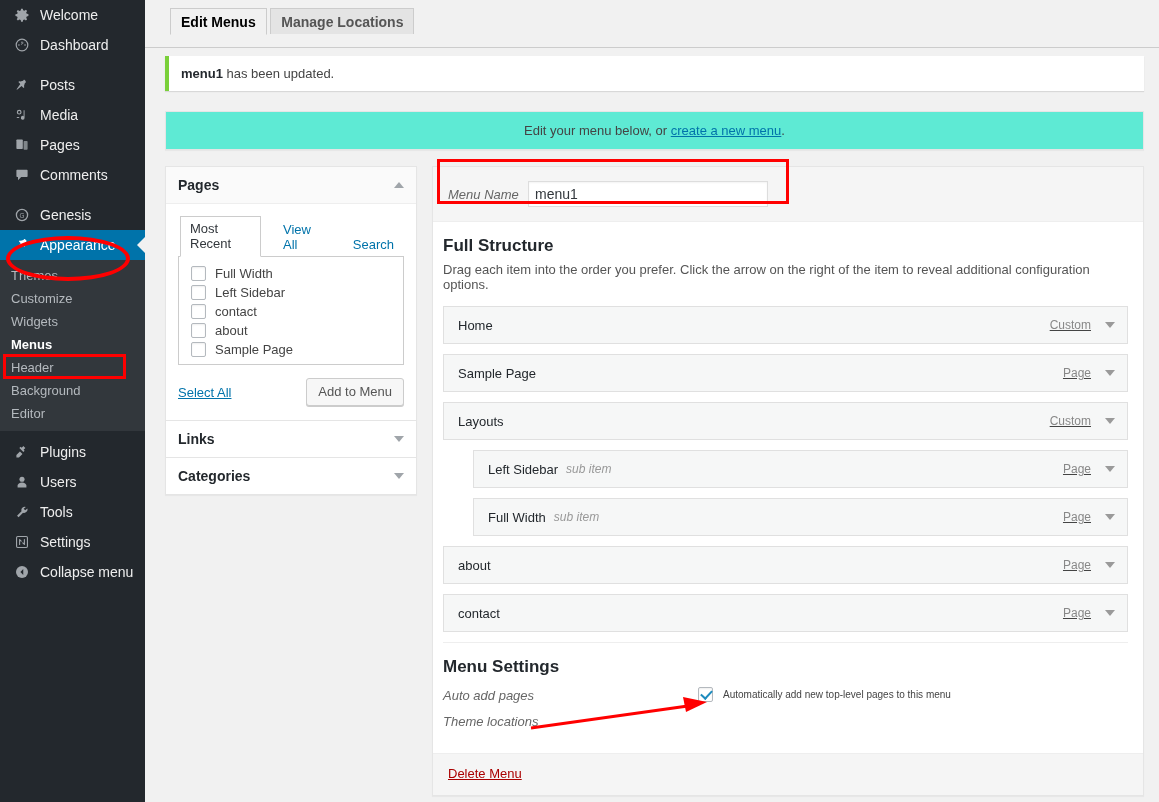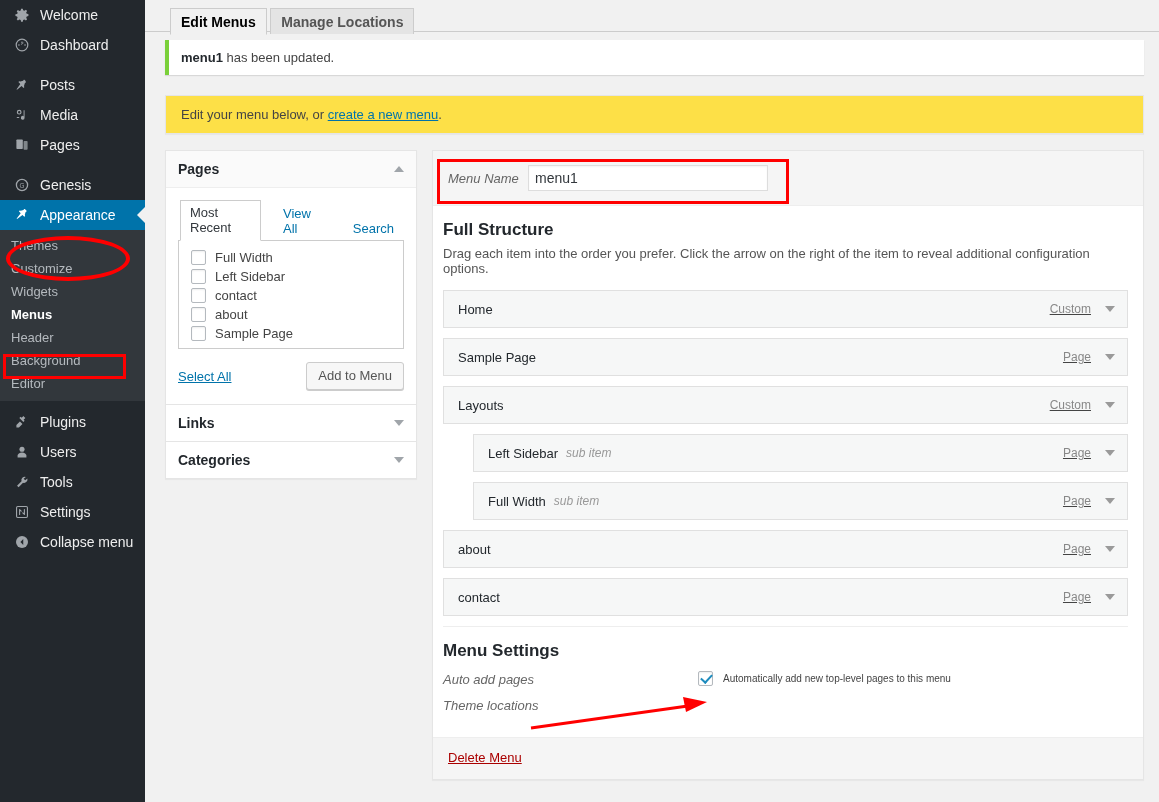--- a/index.html
+++ b/index.html
@@ -66,21 +66,21 @@
   
   #wpbody {
     position: absolute; left: 145px; top: 0;
     width: 1014px; height: 802px;
     background: #f1f1f1;
   }
 
   
   .nav-tab-wrapper {
     position: relative;
-    height: 32px;
+    height: 48px;
     padding-left: 25px;
     border-bottom: 1px solid #ccc;
     background: #f1f1f1;
   }
   .nav-tab {
     display: inline-block;
     margin: 8px 0 -1px 0;
     padding: 5px 10px 4px;
     font-size: 14px;
     line-height: 16px;
@@ -106,25 +106,26 @@
     box-shadow: 0 1px 1px 0 rgba(0,0,0,.1);
     padding: 10px 12px;
     font-size: 13px;
     color: #444;
   }
   .notice b { color: #23282d; }
 
   
   .menu-edit-intro {
     margin: 20px 15px 0 20px;
-    background: #fde047;
+    background: #5eead4;
     border: 1px solid #e5e5e5;
     box-shadow: 0 1px 1px 0 rgba(0,0,0,.04);
     padding: 11px 15px;
     font-size: 13px;
+    text-align: center;
   }
   .menu-edit-intro a { color: #0073aa; }
 
   
   .cols { position: relative; margin-top: 16px; }
 
   
   #menu-management-liquid {
     position: absolute; left: 20px; top: 0;
     width: 252px;
@@ -382,20 +383,28 @@
     <div class="menu-top">
       <span class="mi">
         <svg width="16" height="16" viewBox="0 0 20 20" fill="currentColor">
             <rect x="3" y="3" width="8" height="12" rx="1"></rect>
             <rect x="12" y="5" width="5" height="11" rx="1" opacity=".75"></rect>
           </svg>
       </span>
       <span>Pages</span>
     </div>
 
+    <div class="menu-top">
+      <span class="mi">
+        <svg width="16" height="16" viewBox="0 0 20 20" fill="currentColor">
+            <path d="M4 3.5h12a1 1 0 011 1v7a1 1 0 01-1 1H9l-4 4v-4H4a1 1 0 01-1-1v-7a1 1 0 011-1z"></path>
+          </svg>
+      </span>
+      <span>Comments</span>
+    </div>
 
     <div class="menu-sep"></div>
 
     <div class="menu-top">
       <span class="mi">
         <svg width="16" height="16" viewBox="0 0 20 20" fill="none" stroke="currentColor" stroke-width="1.6">
             <circle cx="10" cy="10" r="7"></circle>
             <text x="10" y="13.5" font-size="8" fill="currentColor" stroke="none" text-anchor="middle" font-family="Liberation Sans">G</text>
           </svg>
       </span>

